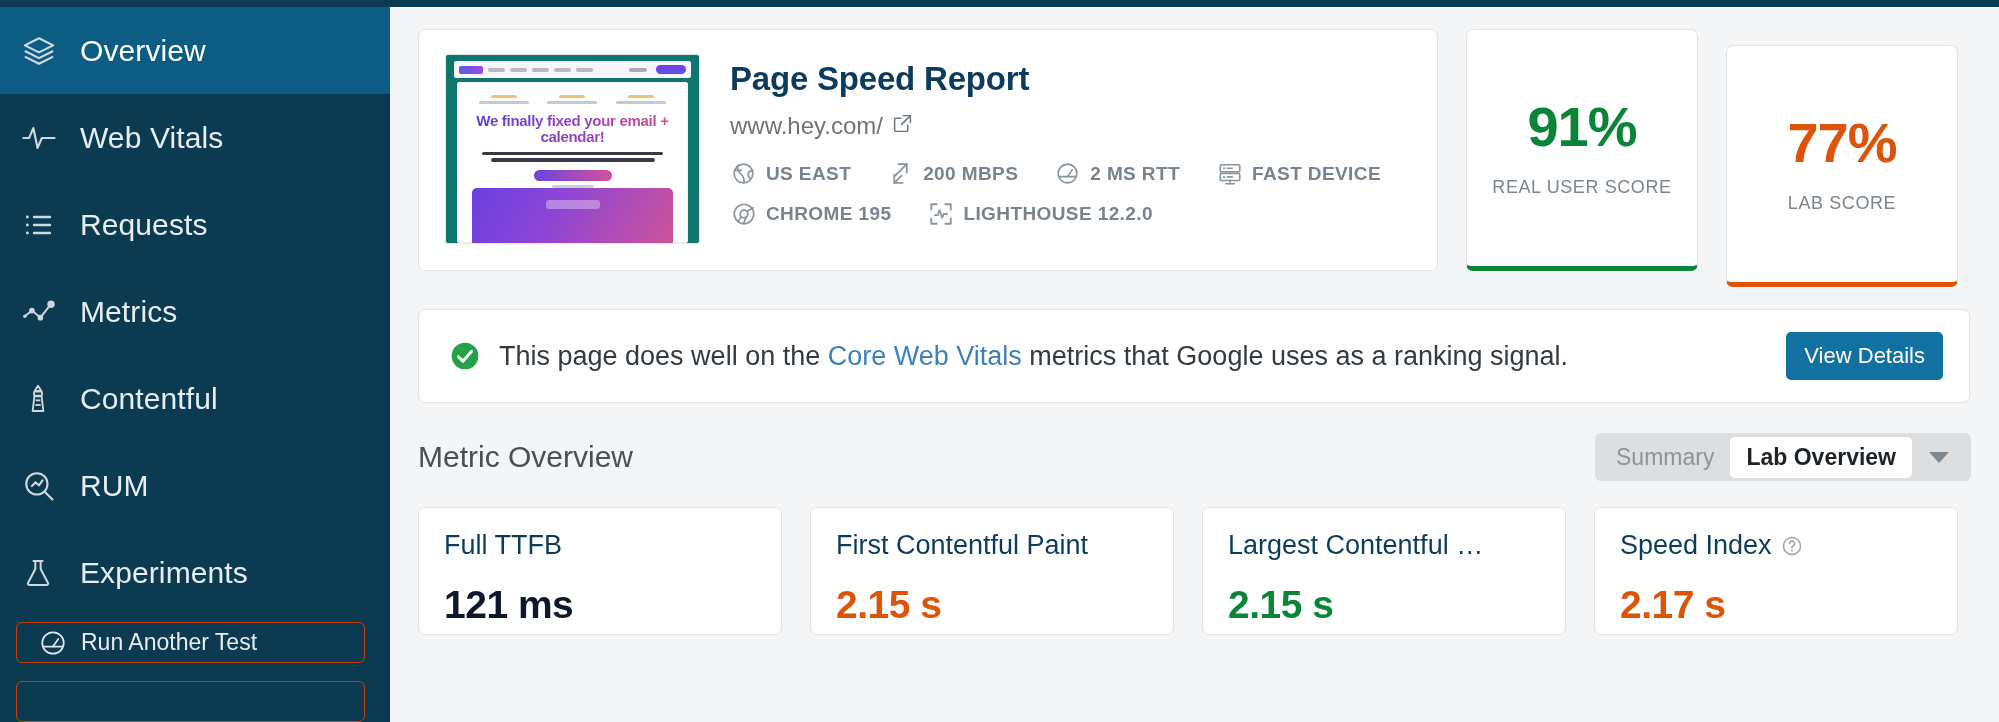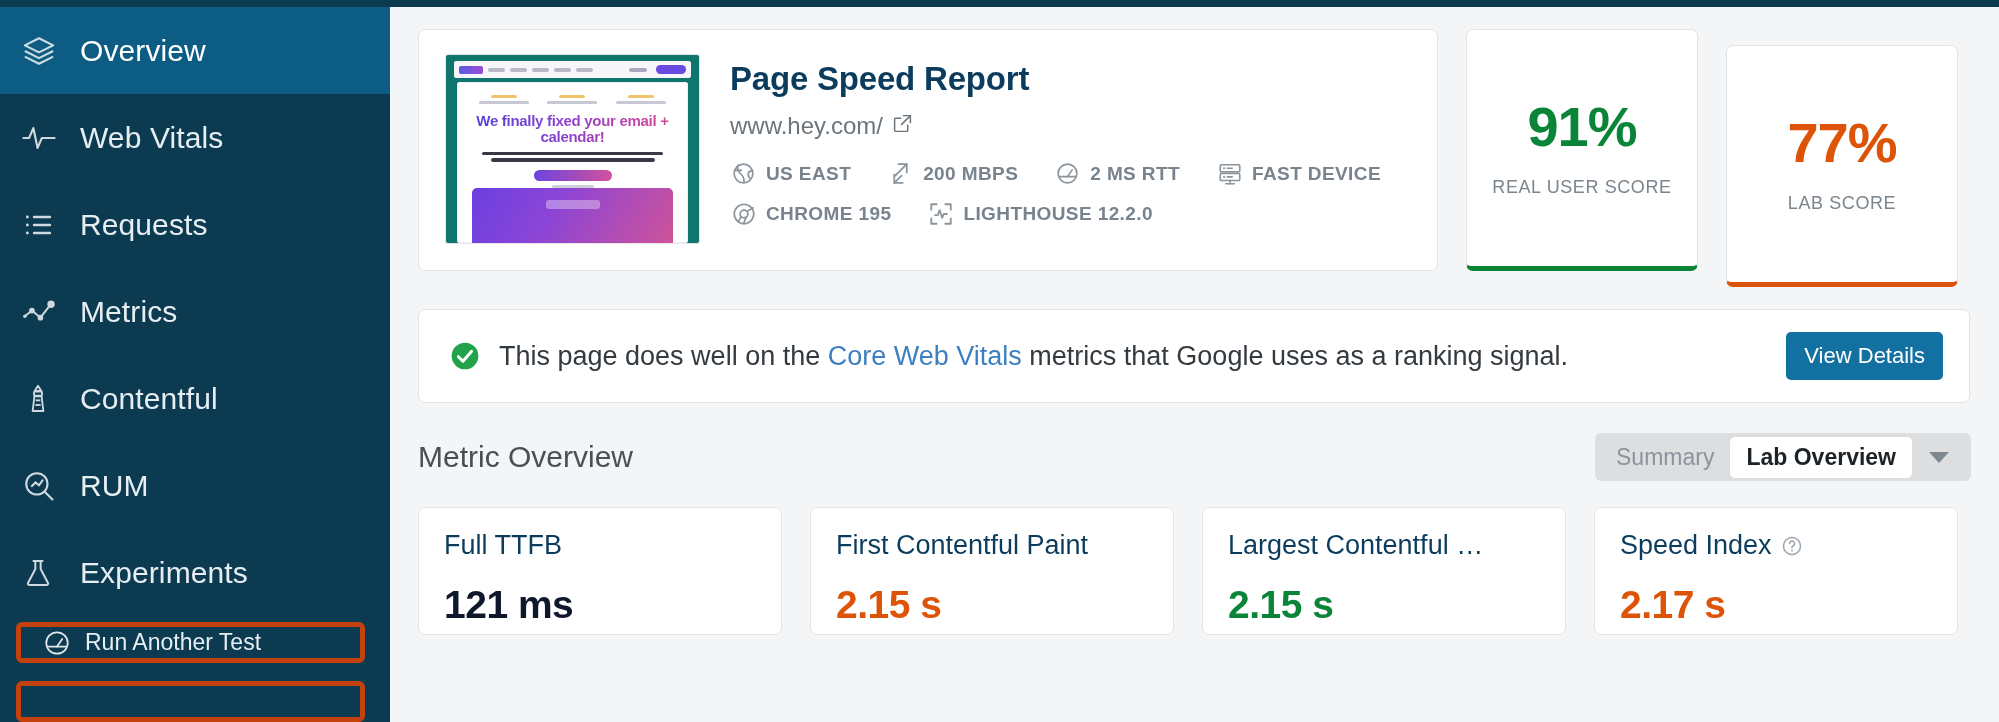--- a/index.html
+++ b/index.html
@@ -41,21 +41,21 @@
   }
   .nav-item .lbl {
     font-size: 30px; font-weight: 400; letter-spacing: .1px;
     color: #e7eef2; margin-left: 14px; white-space: nowrap;
   }
   .nav-item.active .lbl { color: #ffffff; }
 
   .side-btn {
     margin: 6px 25px 0 16px;
     height: 56px;
-    border: 5px solid #c2410c;
+    border: 1px solid #c2410c;
     border-radius: 6px;
     display: flex; align-items: center;
     padding-left: 22px;
     color: #e7eef2;
     cursor: pointer;
   }
   .side-btn .ico { flex: 0 0 32px; display:flex; align-items:center; }
   .side-btn .lbl { font-size: 23px; margin-left: 10px; white-space: nowrap; }
 
   

